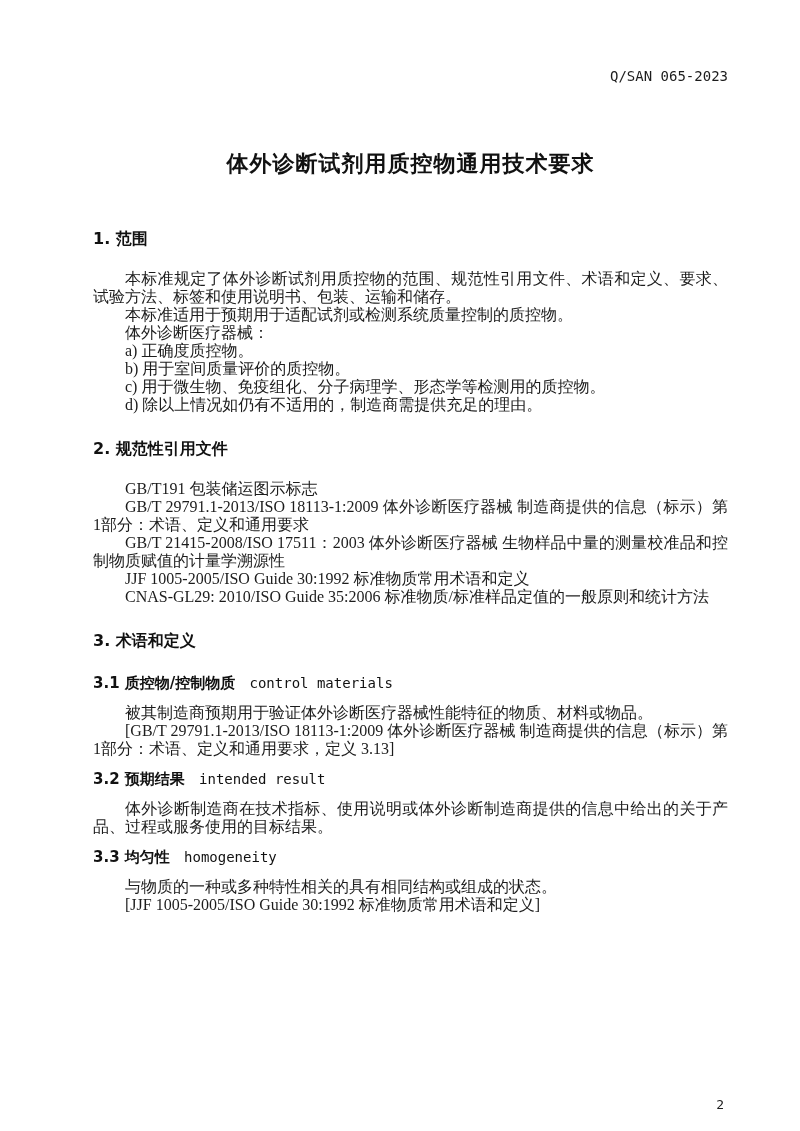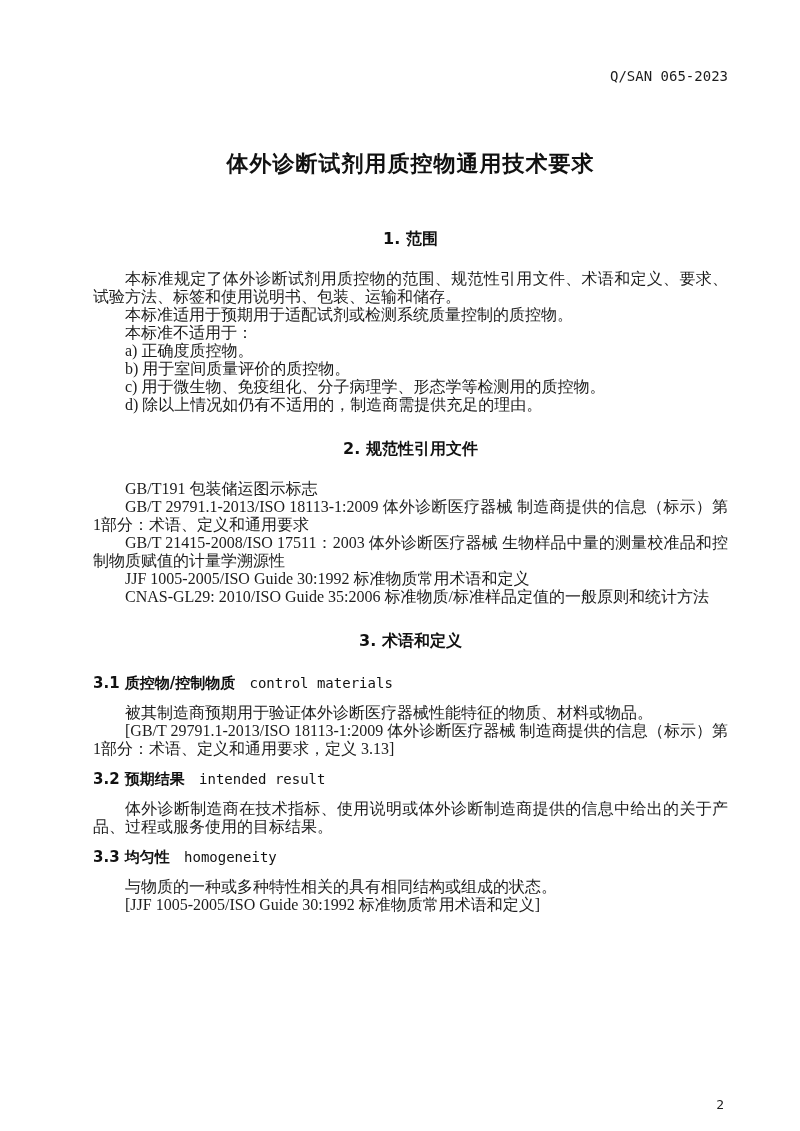--- a/index.html
+++ b/index.html
@@ -34,21 +34,20 @@
     letter-spacing: 1px;
     color: #111;
   }
   h2.section-heading {
     margin: 24px 0 20px 0;
     font-family: "DejaVu Sans", sans-serif;
     font-weight: bold;
     font-size: 16px;
     line-height: 22px;
     color: #111;
-    text-align: center;
   }
   h2.section-heading.first {
     margin-top: 50px;
   }
   h3.subsection-heading {
     margin: 10px 0 10px 0;
     font-family: "DejaVu Sans", sans-serif;
     font-weight: bold;
     font-size: 15px;
     line-height: 22px;
@@ -83,21 +82,21 @@
 <div class="page">
   <div class="content">
 
     <div class="doc-number">Q/SAN 065-2023</div>
 
     <div class="doc-title">体外诊断试剂用质控物通用技术要求</div>
 
     <h2 class="section-heading first">1. 范围</h2>
     <p class="body-text">本标准规定了体外诊断试剂用质控物的范围、规范性引用文件、术语和定义、要求、试验方法、标签和使用说明书、包装、运输和储存。</p>
     <p class="body-text">本标准适用于预期用于适配试剂或检测系统质量控制的质控物。</p>
-    <p class="body-text">本标准不适用于：</p>
+    <p class="body-text">体外诊断医疗器械：</p>
     <p class="body-text">a) 正确度质控物。</p>
     <p class="body-text">b) 用于室间质量评价的质控物。</p>
     <p class="body-text">c) 用于微生物、免疫组化、分子病理学、形态学等检测用的质控物。</p>
     <p class="body-text">d) 除以上情况如仍有不适用的，制造商需提供充足的理由。</p>
 
     <h2 class="section-heading">2. 规范性引用文件</h2>
     <p class="body-text">GB/T191 包装储运图示标志</p>
     <p class="body-text">GB/T 29791.1-2013/ISO 18113-1:2009 体外诊断医疗器械 制造商提供的信息（标示）第1部分：术语、定义和通用要求</p>
     <p class="body-text">GB/T 21415-2008/ISO 17511：2003 体外诊断医疗器械 生物样品中量的测量校准品和控制物质赋值的计量学溯源性</p>
     <p class="body-text">JJF 1005-2005/ISO Guide 30:1992 标准物质常用术语和定义</p>

